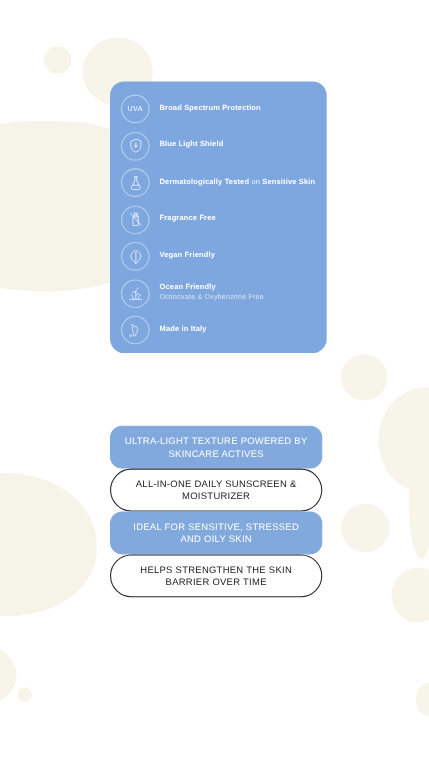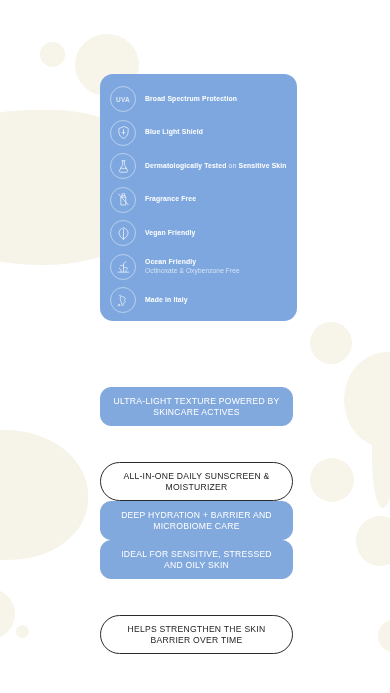--- a/index.html
+++ b/index.html
@@ -139,21 +139,20 @@
     color:#ffffff;
     border-radius:11px;
     border:1px solid #82a9dd;
   }
 
   .claim-pill.outlined {
     background:#ffffff;
     color:#1b1b1b;
     border:1px solid #2b2b2b;
     border-radius:21px;
-    margin-top:36px;
   }
 </style>
 </head>
 <body>
 
 <div class="page">
 
   <div class="blob-layer">
     <div class="blob" id="blob-tl-small"></div>
     <div class="blob" id="blob-tl-large"></div>
@@ -253,18 +252,17 @@
       <span class="benefit-text">
         <span>Made in Italy</span>
       </span>
     </div>
 
   </div>
 
   <div class="claims">
     <div class="claim-pill filled">ULTRA-LIGHT TEXTURE POWERED BY SKINCARE ACTIVES</div>
     <div class="claim-pill outlined">ALL-IN-ONE DAILY SUNSCREEN &amp; MOISTURIZER</div>
-    <div class="claim-pill filled">DEEP HYDRATION + BARRIER AND MICROBIOME CARE</div>
     <div class="claim-pill filled">IDEAL FOR SENSITIVE, STRESSED AND OILY SKIN</div>
     <div class="claim-pill outlined">HELPS STRENGTHEN THE SKIN BARRIER OVER TIME</div>
   </div>
 
 </div>
 
 </body></html>

